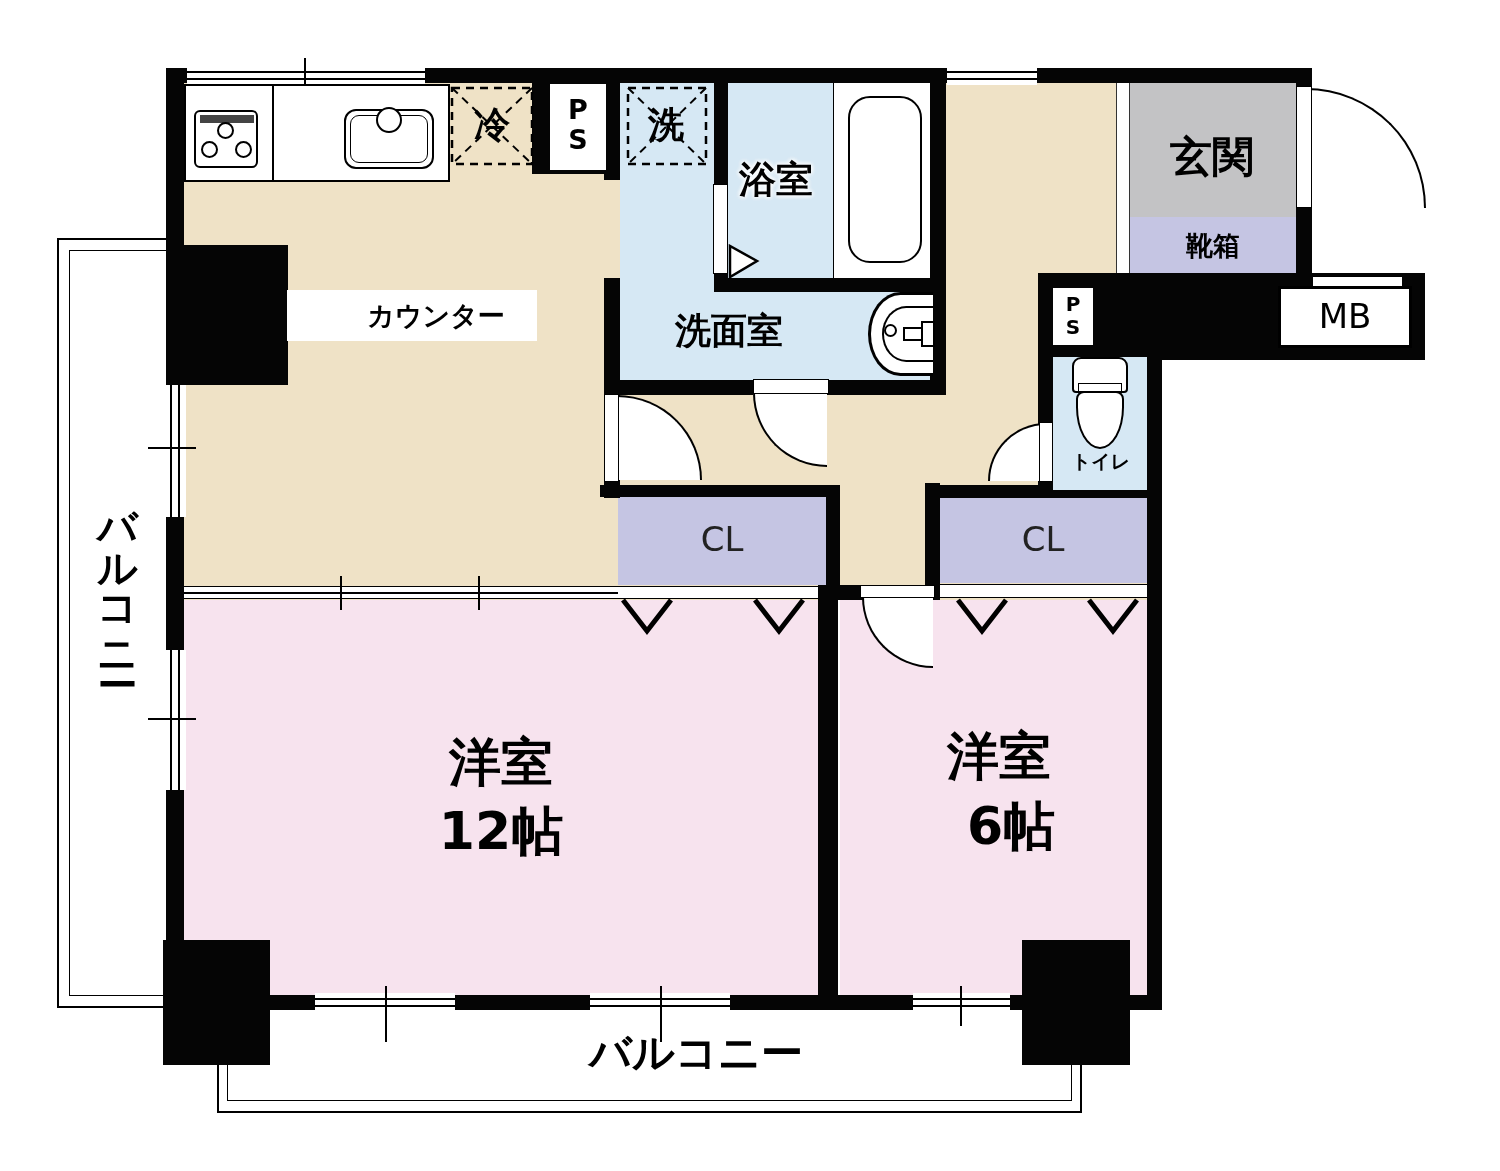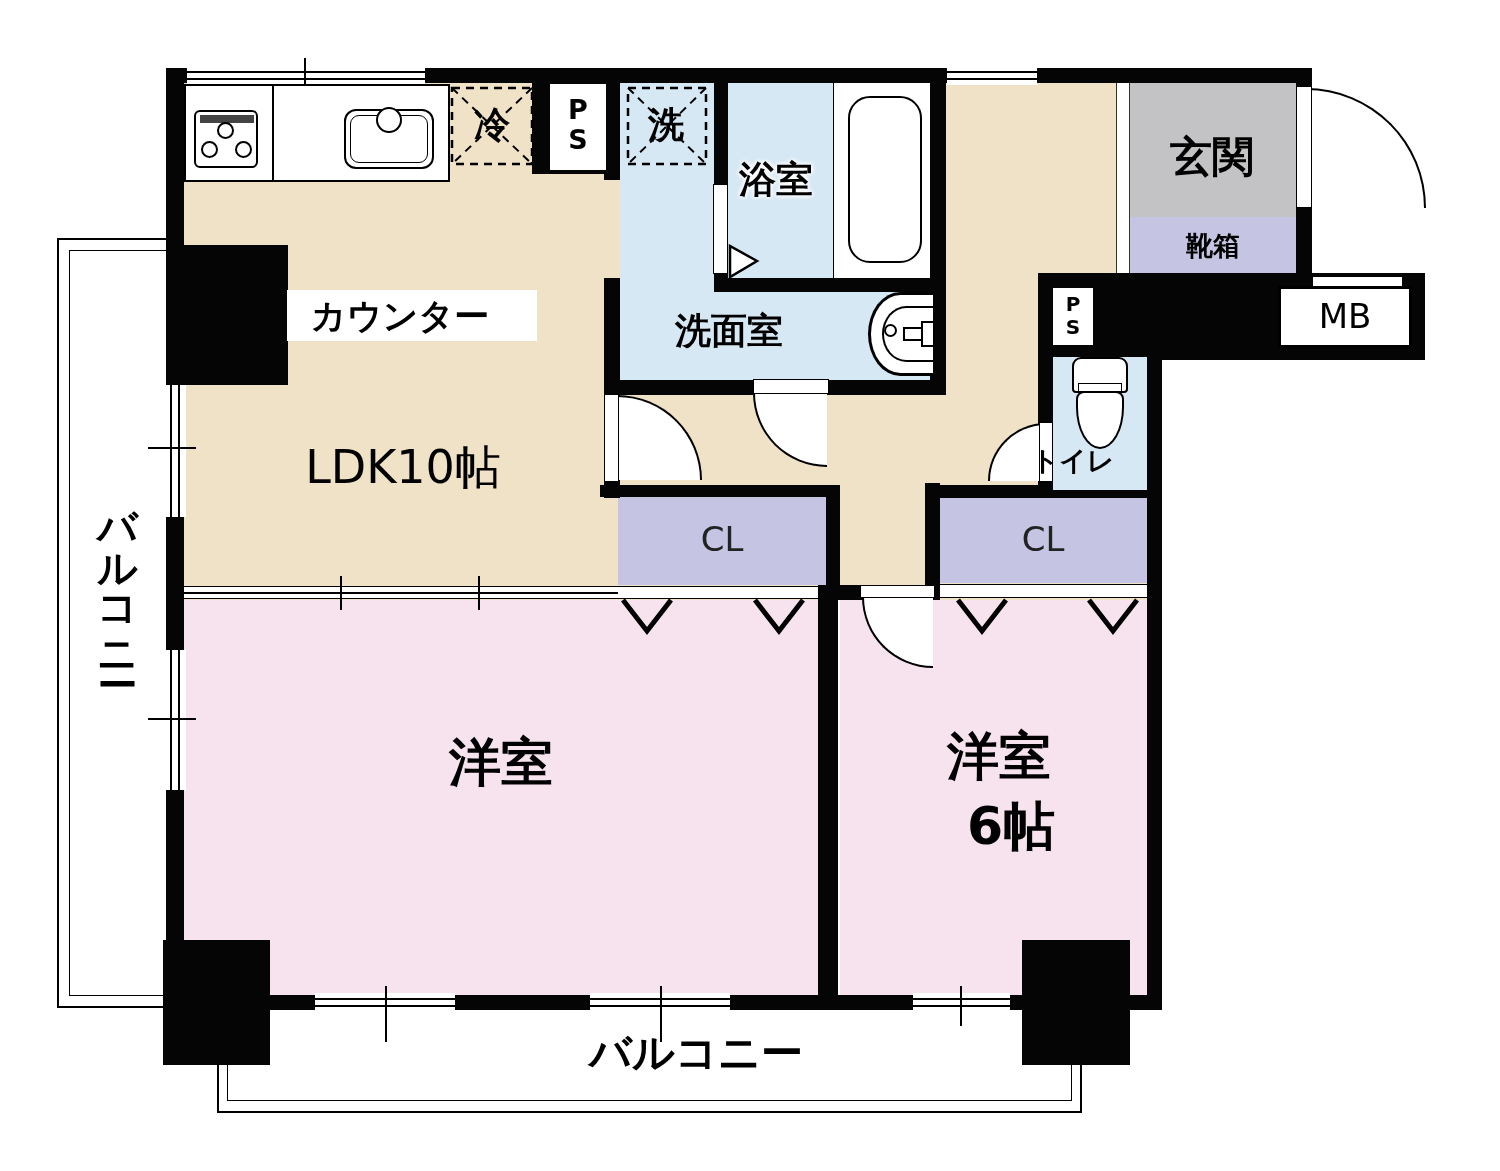--- a/index.html
+++ b/index.html
@@ -205,28 +205,28 @@
     </svg>
   <svg class="abs" style="left:955px;top:597px;" width="54" height="40">
       <polyline points="3,3 27,34 51,3" fill="none" stroke="#000" stroke-width="5"></polyline>
     </svg>
   <svg class="abs" style="left:1086px;top:597px;" width="54" height="40">
       <polyline points="3,3 27,34 51,3" fill="none" stroke="#000" stroke-width="5"></polyline>
     </svg>
 
   <div class="abs whitebox" style="left:287px;top:290px;width:250px;height:51px;"></div>
 
-  <div class="lbl" style="left:403px;top:467px;font-size:46px;">LDK10帖</div>
-  <div class="lbl" style="left:400px;top:316px;font-size:35px;font-weight:bold;">カウンター</div>
+  <div class="lbl" style="left:436px;top:316px;font-size:27px;font-weight:bold;">カウンター</div>
   <div class="lbl b" style="left:501px;top:763px;font-size:52px;">洋室</div>
+  <div class="lbl b" style="left:501px;top:832px;font-size:52px;">12帖</div>
   <div class="lbl b" style="left:999px;top:757px;font-size:52px;">洋室</div>
   <div class="lbl b" style="left:1011px;top:827px;font-size:52px;">6帖</div>
   <div class="lbl b" style="left:776px;top:180px;font-size:37px;text-shadow:0 0 5px #fff,0 0 5px #fff,0 0 5px #fff;">浴室</div>
   <div class="lbl b" style="left:729px;top:331px;font-size:36px;">洗面室</div>
-  <div class="lbl b" style="left:1073px;top:461px;font-size:27px;text-align:right;">トイレ</div>
+  <div class="lbl b" style="left:1101px;top:461px;font-size:19px;text-align:right;">トイレ</div>
   <div class="lbl b" style="left:1212px;top:157px;font-size:42px;">玄関</div>
   <div class="lbl b" style="left:1213px;top:246px;font-size:27px;">靴箱</div>
   <div class="lbl" style="left:722px;top:540px;font-size:34px;color:#222;">CL</div>
   <div class="lbl" style="left:1043px;top:540px;font-size:34px;color:#222;">CL</div>
   <div class="lbl" style="left:1345px;top:317px;font-size:34px;">MB</div>
   <div class="lbl b" style="left:492px;top:125px;font-size:36px;">冷</div>
   <div class="lbl b" style="left:666px;top:125px;font-size:36px;">洗</div>
   <div class="lbl b" style="left:696px;top:1053px;font-size:42px;">バルコニー</div>
   <div class="lbl b vtext" style="left:118px;top:573px;font-size:40px;">バルコニー</div>
 

